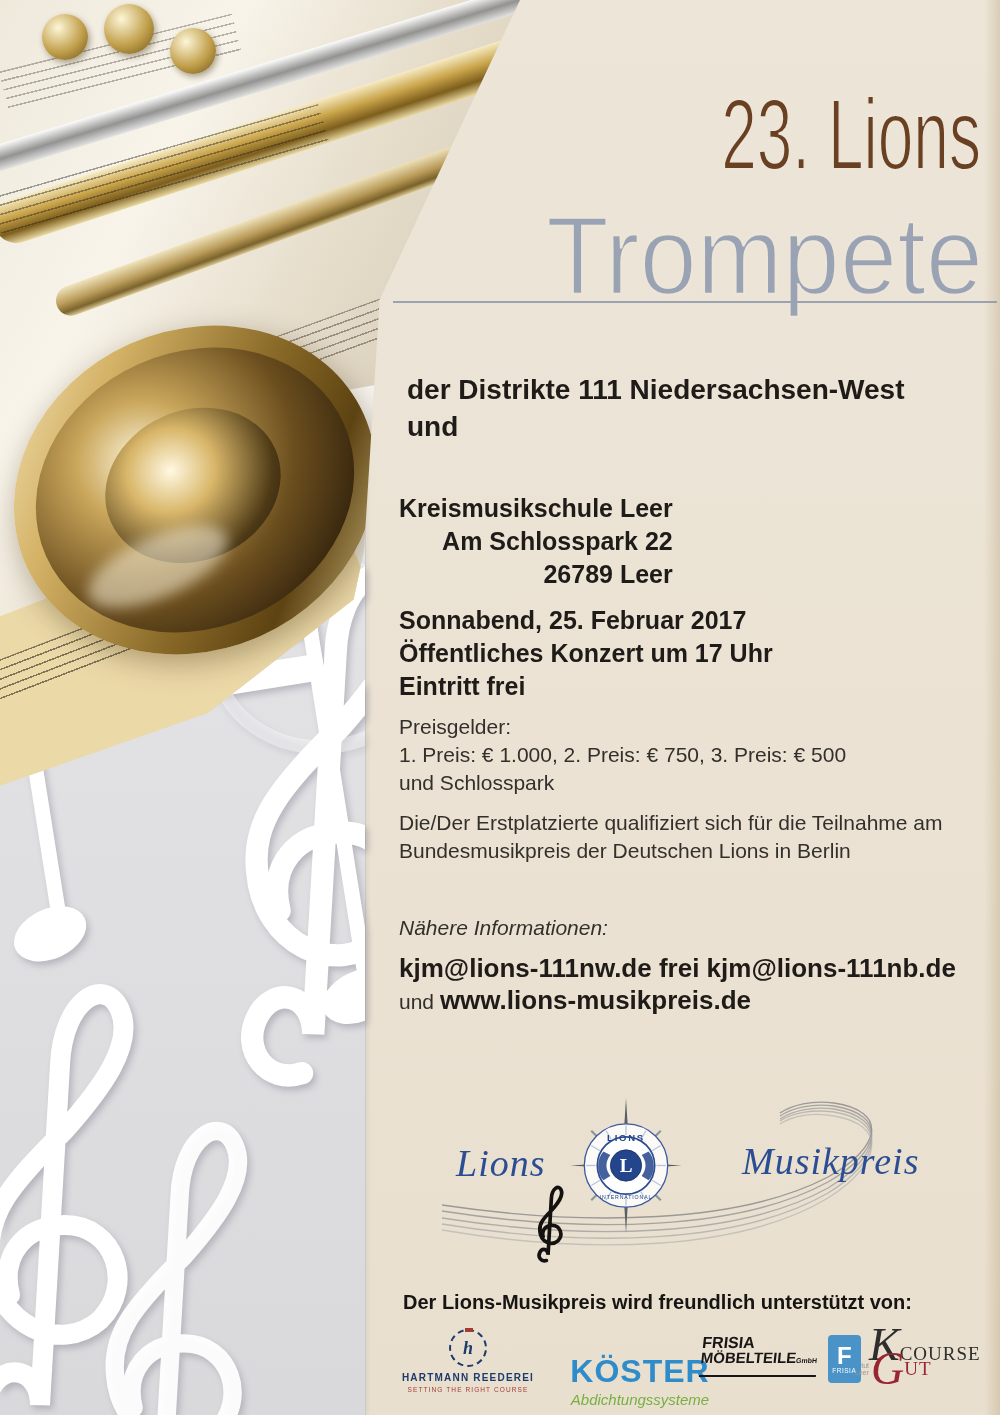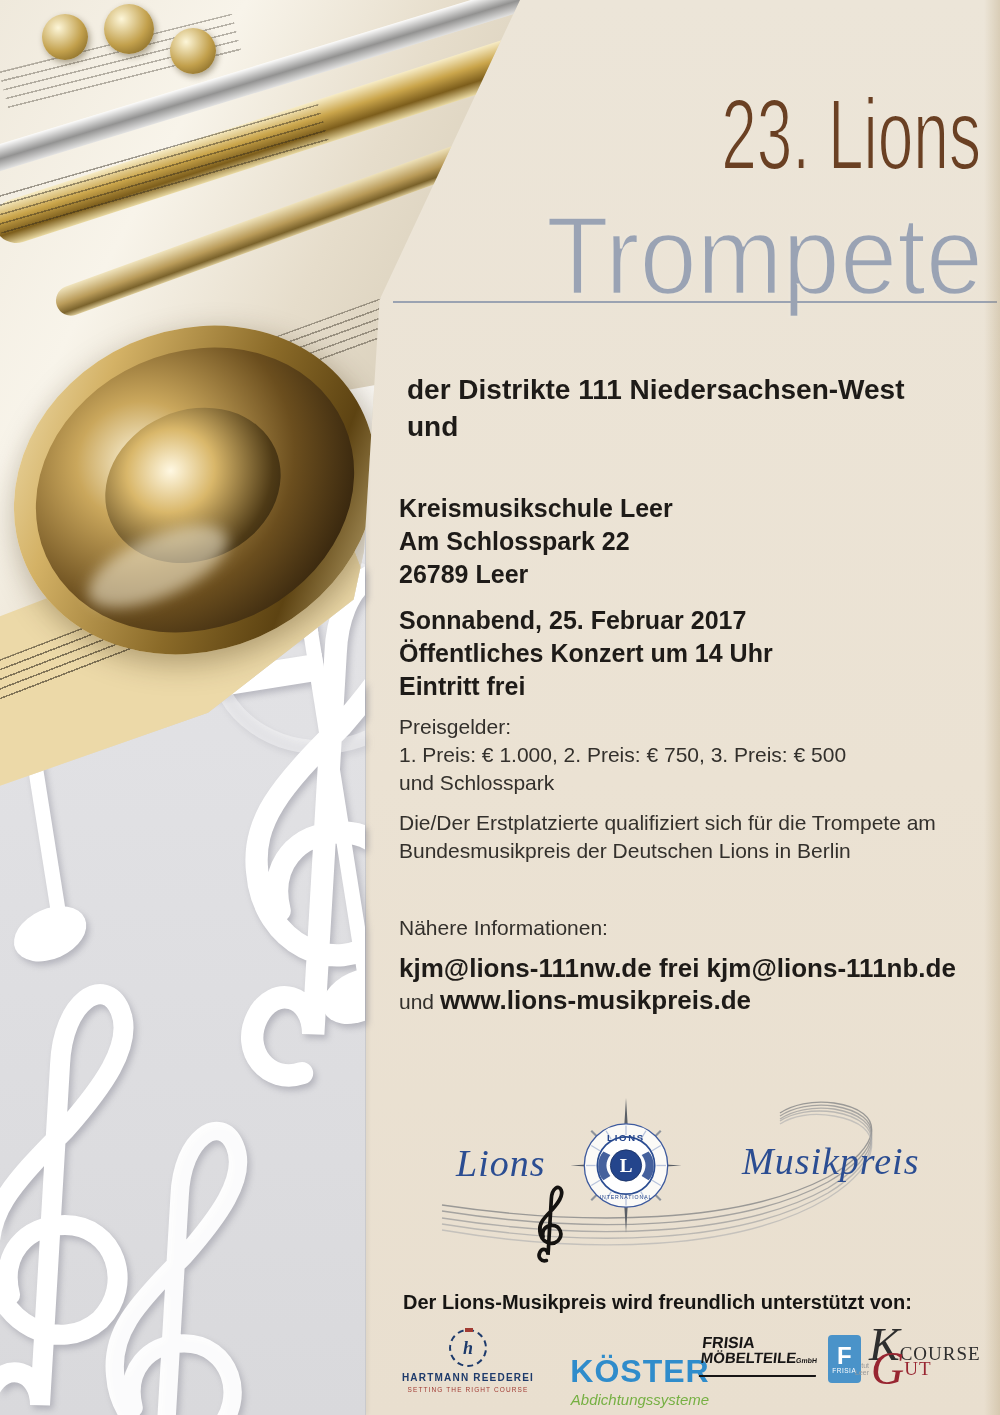--- a/index.html
+++ b/index.html
@@ -60,26 +60,26 @@
   .t2 { font-size:112px; line-height:1; color:#9aa3b4; margin-top:16px; white-space:nowrap; }
   .cond { display:inline-block; transform-origin:100% 60%; -webkit-text-stroke:2px #ece5d8; }
   .t1 .cond { transform:scaleX(.64); }
   .t2 .cond { transform:scaleX(.92); -webkit-text-stroke:2.5px #ece5d8; }
   .rule { position:absolute; top:301px; left:393px; width:604px; height:2px; background:#9ba3b2; }
 
   
   .subtitle { position:absolute; top:371px; left:399px; width:546px;
     font-size:28px; font-weight:bold; color:#1e1b18; line-height:37px;margin-left:8px; }
   .subtitle .l2 { text-align:right; padding-right:36px; }
-  .venue { position:absolute; top:492px; left:399px; font-size:25px; font-weight:bold; color:#1e1b18; line-height:33px; }
+  .venue { position:absolute; top:492px; left:399px; font-size:25px; font-weight:bold; color:#1e1b18; line-height:33px;text-align:right; }
   .event { position:absolute; top:604px; left:399px; font-size:25px; font-weight:bold; color:#1e1b18; line-height:33px; }
   .prizes { position:absolute; top:713px; left:399px; font-size:21px; color:#33302c; line-height:28px; }
   .qual { position:absolute; top:809px; left:399px; font-size:21px; color:#33302c; line-height:28px; }
   .info { position:absolute; top:916px; left:399px; color:#1e1b18; }
-  .info .head { font-size:21px; color:#33302c; }
+  .info .head { font-size:21px; color:#33302c;font-style:italic; }
   .info .mails { font-size:26px; font-weight:bold; margin-top:13px; }
   .info .webline { margin-top:1px; font-size:21px; color:#33302c; }
   .info .webline .site { font-size:26px; font-weight:bold; color:#1e1b18; }
 
   
   .banner { position:absolute; top:1085px; left:420px; width:540px; height:200px; }
   .banner svg.arcs { position:absolute; left:0; top:0; width:540px; height:200px; }
   .word { position:absolute; font:italic 38px "Liberation Serif", serif; color:#2b4d92; letter-spacing:1px; }
   .word.lions { left:36px; top:56px; }
   .word.musik { left:322px; top:54px; }
@@ -185,32 +185,32 @@
   </div>
 
   <div class="venue" data-interactable="false">
     <div data-interactable="false">Kreismusikschule Leer</div>
     <div data-interactable="false">Am Schlosspark 22</div>
     <div data-interactable="false">26789 Leer</div>
   </div>
 
   <div class="event" data-interactable="false">
     <div data-interactable="false">Sonnabend, 25. Februar 2017</div>
-    <div data-interactable="false">Öffentliches Konzert um 14 Uhr</div>
+    <div data-interactable="false">Öffentliches Konzert um 17 Uhr</div>
     <div data-interactable="false">Eintritt frei</div>
   </div>
 
   <div class="prizes" data-interactable="false">
     <div data-interactable="false">Preisgelder:</div>
     <div data-interactable="false">1. Preis: € 1.000, 2. Preis: € 750, 3. Preis: € 500</div>
     <div data-interactable="false">und Schlosspark</div>
   </div>
 
   <div class="qual" data-interactable="false">
-    <div data-interactable="false">Die/Der Erstplatzierte qualifiziert sich für die Trompete am</div>
+    <div data-interactable="false">Die/Der Erstplatzierte qualifiziert sich für die Teilnahme am</div>
     <div data-interactable="false">Bundesmusikpreis der Deutschen Lions in Berlin</div>
   </div>
 
   <div class="info" data-interactable="false">
     <div class="head" data-interactable="false">Nähere Informationen:</div>
     <div class="mails" data-interactable="false">kjm@lions-111nw.de frei kjm@lions-111nb.de</div>
     <div class="webline" data-interactable="false">
       <span data-interactable="false">und </span><span class="site" data-interactable="false">www.lions-musikpreis.de</span>
     </div>
   </div>

